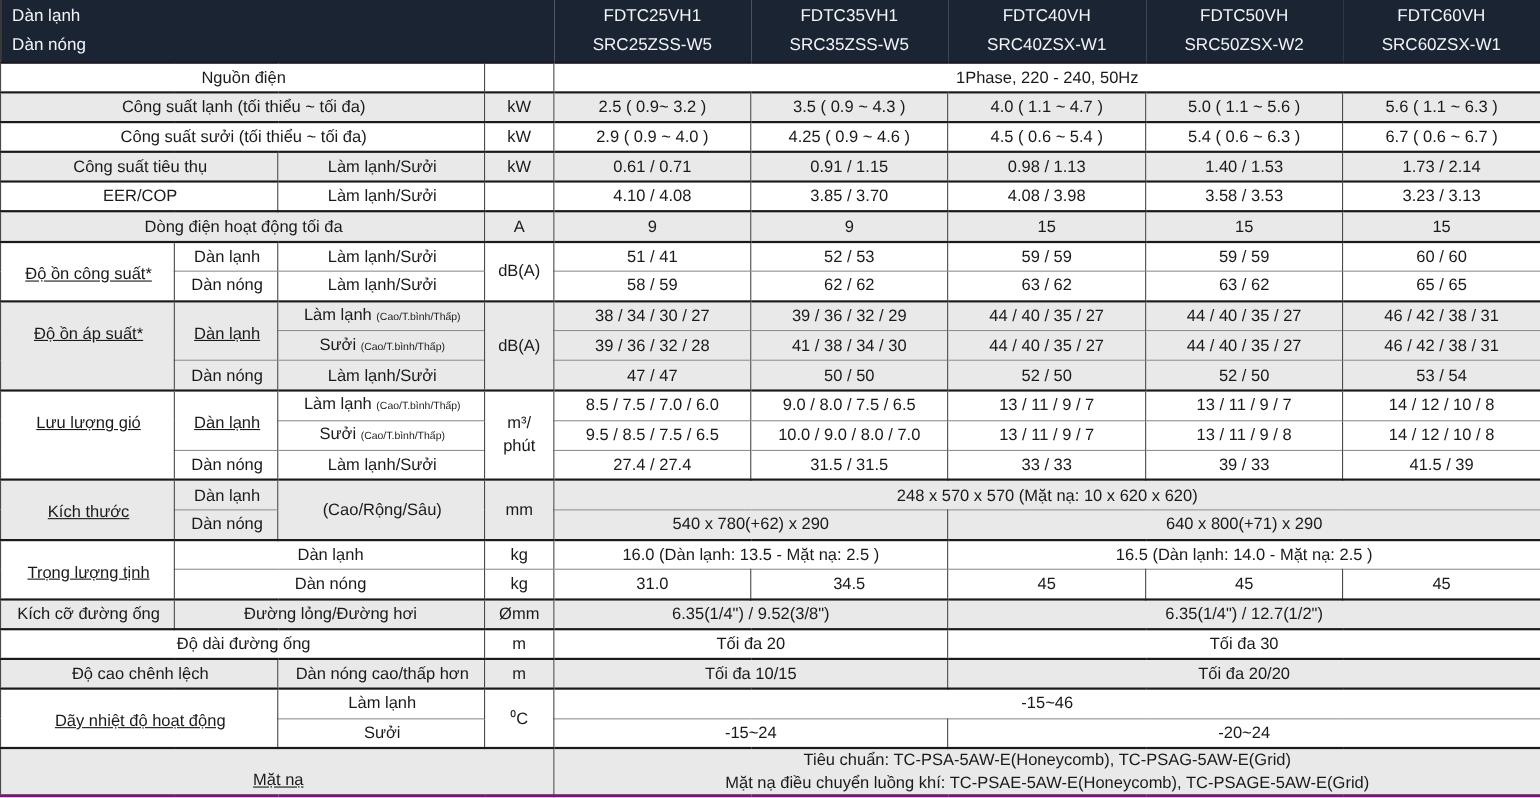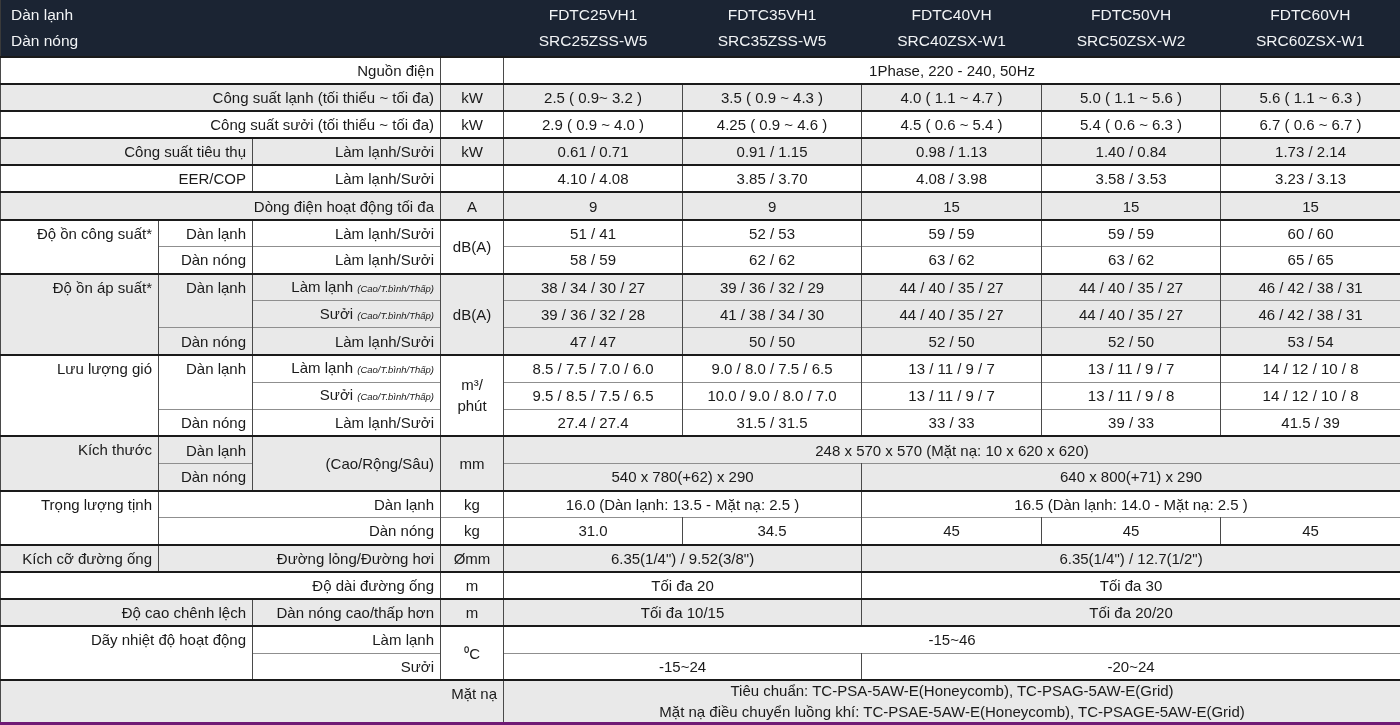--- a/index.html
+++ b/index.html
@@ -31,24 +31,24 @@
     padding: 0 6px;
     border-left: 1px solid #4a4a4a;
     border-right: 1px solid #4a4a4a;
     border-top: 1px solid #8f8f8f;
     line-height: 17px;
     overflow: hidden;
   }
   tbody tr.gs td { border-top: 2px solid #1a1a1a; }
   tbody tr.shade-g td { background: var(--shade, #e9e9e9); }
   tbody tr.shade-w td { background: #ffffff; }
-  td.lbl { text-align: right; padding-left: 8px; }
+  td.lbl { text-align: center; padding-left: 8px; }
   td.unit, td.val { text-align: center; }
-  td.top { vertical-align: top; padding-top: 4px; }
-  td .small { font-size: 9.5px; font-style: italic; }
+  td.top { vertical-align: top; padding-top: 20px; text-decoration: underline; }
+  td .small { font-size: 9.5px; }
   td div { line-height: 1.35; }
 </style>
 </head>
 <body>
 
 <table>
   <colgroup>
     <col style="width:158px">
       <col style="width:94px">
       <col style="width:188px">
@@ -111,21 +111,21 @@
         <td class="val"><span>5.4 ( 0.6 ~ 6.3 )</span></td>
         <td class="val"><span>6.7 ( 0.6 ~ 6.7 )</span></td>
       </tr>
       <tr class="shade-g gs">
         <td colspan="2" class="lbl"><span>Công suất tiêu thụ</span></td>
         <td class="lbl"><span>Làm lạnh/Sưởi</span></td>
         <td class="unit"><span>kW</span></td>
         <td class="val"><span>0.61 / 0.71</span></td>
         <td class="val"><span>0.91 / 1.15</span></td>
         <td class="val"><span>0.98 / 1.13</span></td>
-        <td class="val"><span>1.40 / 0.84</span></td>
+        <td class="val"><span>1.40 / 1.53</span></td>
         <td class="val"><span>1.73 / 2.14</span></td>
       </tr>
       <tr class="shade-w gs">
         <td colspan="2" class="lbl"><span>EER/COP</span></td>
         <td class="lbl"><span>Làm lạnh/Sưởi</span></td>
         <td class="unit"><span></span></td>
         <td class="val"><span>4.10 / 4.08</span></td>
         <td class="val"><span>3.85 / 3.70</span></td>
         <td class="val"><span>4.08 / 3.98</span></td>
         <td class="val"><span>3.58 / 3.53</span></td>

